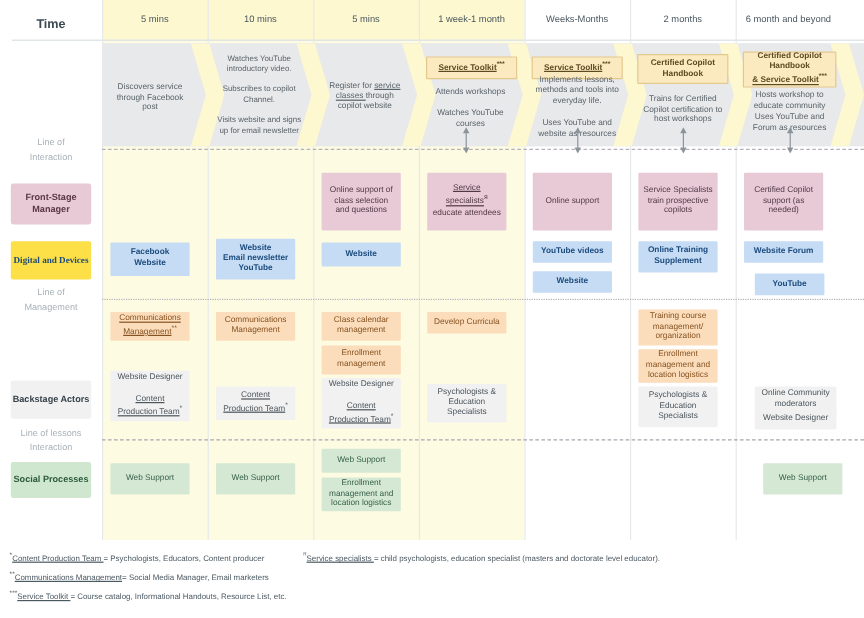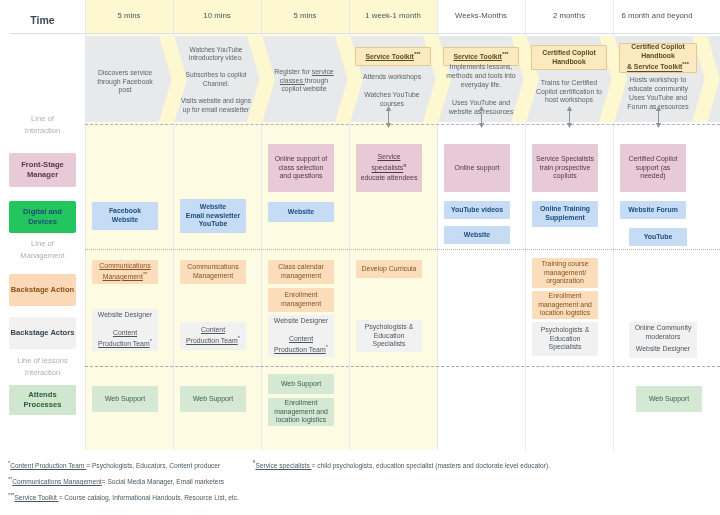--- a/index.html
+++ b/index.html
@@ -41,21 +41,21 @@
   .rowlabel {
     position:absolute; left:9px; width:67px;
     display:flex; align-items:center; justify-content:center;
     text-align:center; font-size:7.6px; font-weight:bold; line-height:1.35;
     border-radius:2px;
   }
   .lbl-time      { font-size:10.5px; font-weight:bold; color:#3b4a52; background:none; }
   .lbl-phys      { background:#fbe3ab; color:#6d5320; box-shadow:0 1px 2px rgba(0,0,0,.18); }
   .lbl-user      { background:#eceded; color:#36424a; }
   .lbl-front     { background:#e8c9d6; color:#5a3745; }
-  .lbl-digital   { background:#22c55e; color:#1f4c79; }
+  .lbl-digital   { background:#fde047; color:#1f4c79;font-family:Liberation Serif, serif; }
   .lbl-bsaction  { background:#fbd9b6; color:#8a5118; }
   .lbl-bsactors  { background:#f1f1f1; color:#36424a; }
   .lbl-support   { background:#cfe6cf; color:#2c5a3b; }
 
   .linelabel {
     position:absolute; left:9px; width:67px; text-align:center;
     font-size:7.6px; color:#a9b2b8; line-height:1.5; font-weight:normal;
   }
 
   
@@ -145,27 +145,26 @@
 
     <div class="linelabel" style="top:113px">Line of</div>
     <div class="linelabel" style="top:125px">Interaction</div>
 
     <div class="rowlabel lbl-front" style="top:153px; height:34px">Front-Stage Manager</div>
     <div class="rowlabel lbl-digital" style="top:201px; height:32px">Digital and Devices</div>
 
     <div class="linelabel" style="top:238px">Line of</div>
     <div class="linelabel" style="top:250px">Management</div>
 
-    <div class="rowlabel lbl-bsaction" style="top:274px; height:32px">Backstage Action</div>
     <div class="rowlabel lbl-bsactors" style="top:317px; height:32px">Backstage Actors</div>
 
     <div class="linelabel" style="top:355px">Line of lessons</div>
     <div class="linelabel" style="top:367px">Interaction</div>
 
-    <div class="rowlabel lbl-support" style="top:385px; height:30px">Attends Processes</div>
+    <div class="rowlabel lbl-support" style="top:385px; height:30px">Social Processes</div>
   </div>
 
   <div class="sepline dashed" style="top:124px"></div>
   <div class="sepline dotted" style="top:249px"></div>
   <div class="sepline dashdot" style="top:366px"></div>
 
   <div class="box b-evidence" style="left:355px; top:47px; width:76px; height:19px">
     <span><span class="u">Service Toolkit</span><sup>***</sup></span>
   </div>
   <div class="box b-evidence" style="left:443px; top:47px; width:76px; height:19px">

